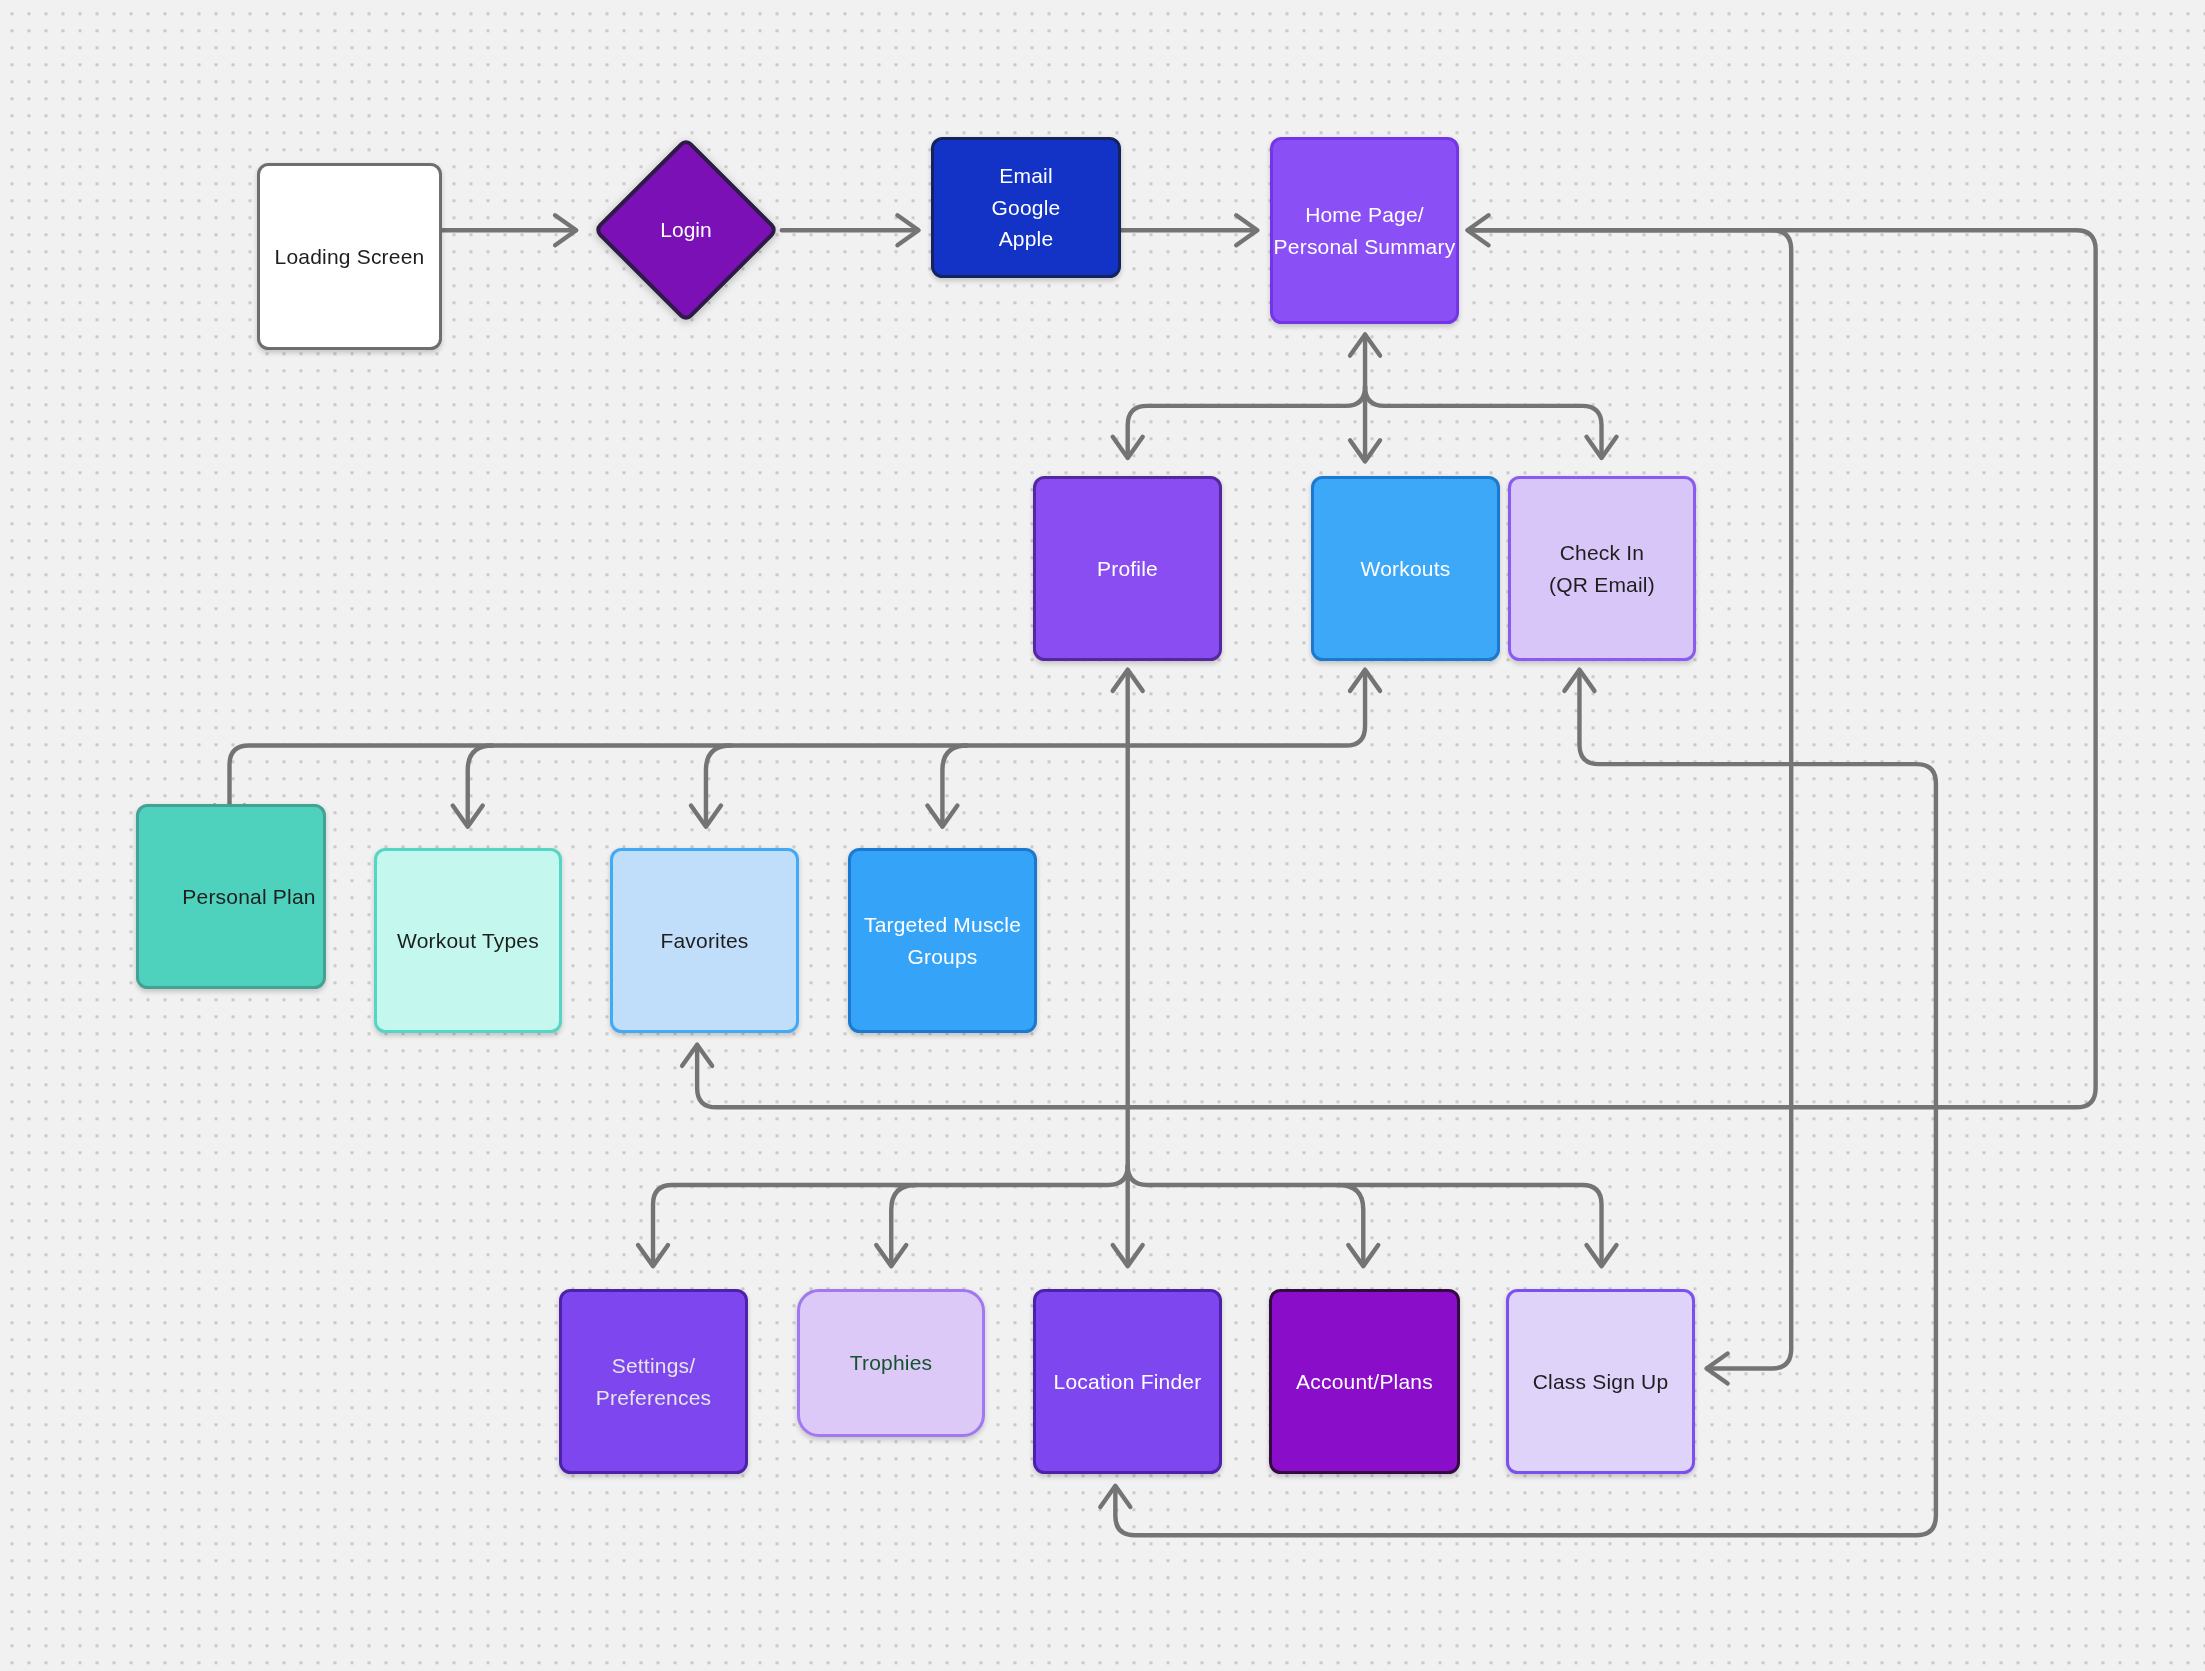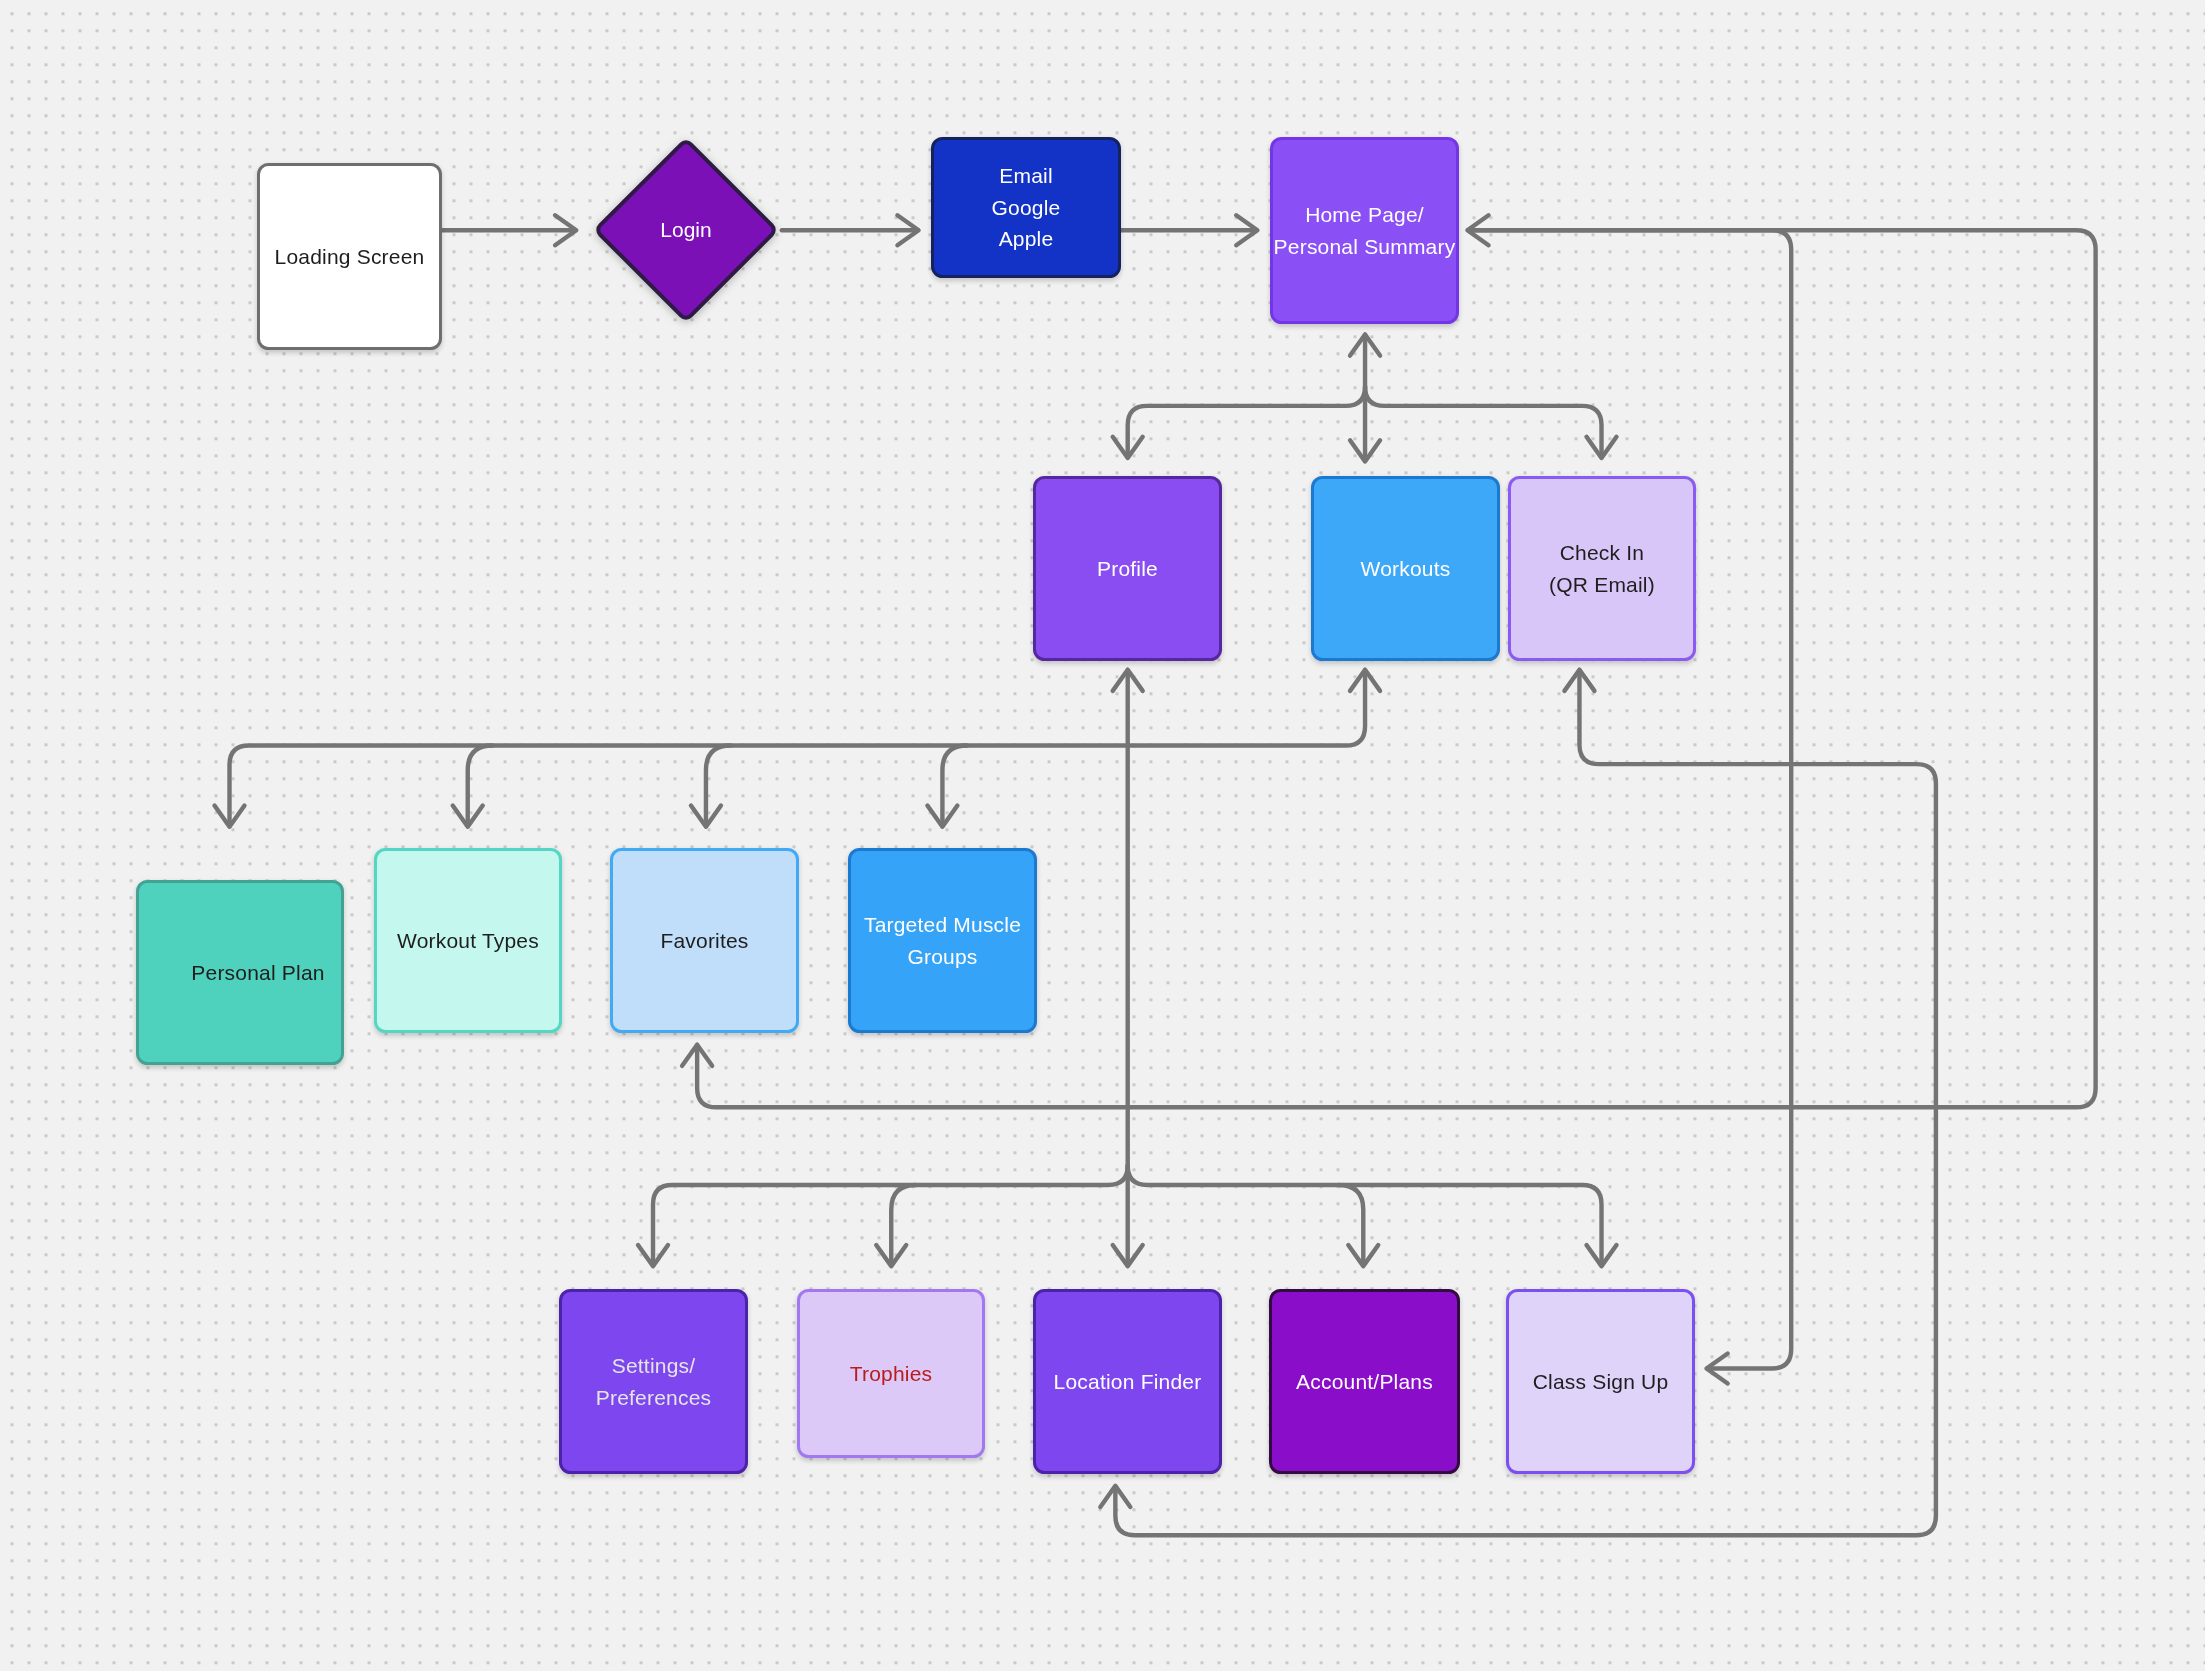--- a/index.html
+++ b/index.html
@@ -99,21 +99,21 @@
 
   <div class="node" style="left: 1270px; top: 476px; width: 189px; height: 185px; background: rgb(61, 168, 248); border-color: rgb(27, 121, 208); color: rgb(255, 255, 255); margin-left: 41px;">
     <span class="lbl">Workouts</span>
   </div>
 
   <div class="node" style="left: 1508px; top: 476px; width: 188px; height: 185px; background: rgb(217, 198, 248); border-color: rgb(138, 91, 240); color: rgb(30, 30, 30);">
     <span class="lbl">Check In
 (QR Email)</span>
   </div>
 
-  <div class="node" style="left: 136px; top: 880px; width: 208px; height: 185px; background: rgb(78, 209, 189); border-color: rgb(67, 162, 148); color: rgb(30, 30, 30); padding-left: 36px;">
+  <div class="node" style="left: 136px; top: 804px; width: 190px; height: 185px; background: rgb(78, 209, 189); border-color: rgb(67, 162, 148); color: rgb(30, 30, 30); padding-left: 36px;">
     <span class="lbl">Personal Plan</span>
   </div>
 
   <div class="node" style="left: 374px; top: 848px; width: 188px; height: 185px; background: rgb(196, 248, 238); border-color: rgb(84, 214, 196); color: rgb(30, 30, 30);">
     <span class="lbl">Workout Types</span>
   </div>
 
   <div class="node" style="left: 610px; top: 848px; width: 189px; height: 185px; background: rgb(192, 221, 250); border-color: rgb(66, 169, 245); color: rgb(30, 30, 30);">
     <span class="lbl">Favorites</span>
   </div>
@@ -121,21 +121,21 @@
   <div class="node" style="left: 848px; top: 848px; width: 189px; height: 185px; background: rgb(53, 163, 247); border-color: rgb(27, 121, 208); color: rgb(255, 255, 255);">
     <span class="lbl">Targeted Muscle
 Groups</span>
   </div>
 
   <div class="node" style="left: 559px; top: 1289px; width: 189px; height: 185px; background: rgb(125, 70, 239); border-color: rgb(76, 34, 168); color: #e5e5e5;">
     <span class="lbl">Settings/
 Preferences</span>
   </div>
 
-  <div class="node" style="left: 797px; top: 1289px; width: 188px; height: 169px; background: rgb(220, 201, 248); border-color: rgb(162, 119, 242); color: #b91c1c;">
+  <div class="node" style="left: 797px; top: 1289px; width: 188px; height: 148px; background: rgb(220, 201, 248); border-color: rgb(162, 119, 242); color: #14532d; border-radius: 22px;">
     <span class="lbl">Trophies</span>
   </div>
 
   <div class="node" style="left: 1033px; top: 1289px; width: 189px; height: 185px; background: rgb(125, 70, 239); border-color: rgb(76, 34, 168); color: rgb(255, 255, 255);">
     <span class="lbl">Location Finder</span>
   </div>
 
   <div class="node" style="left: 1269px; top: 1289px; width: 191px; height: 185px; background: rgb(138, 13, 201); border-color: rgb(51, 10, 66); color: rgb(255, 255, 255);">
     <span class="lbl">Account/Plans</span>
   </div>

